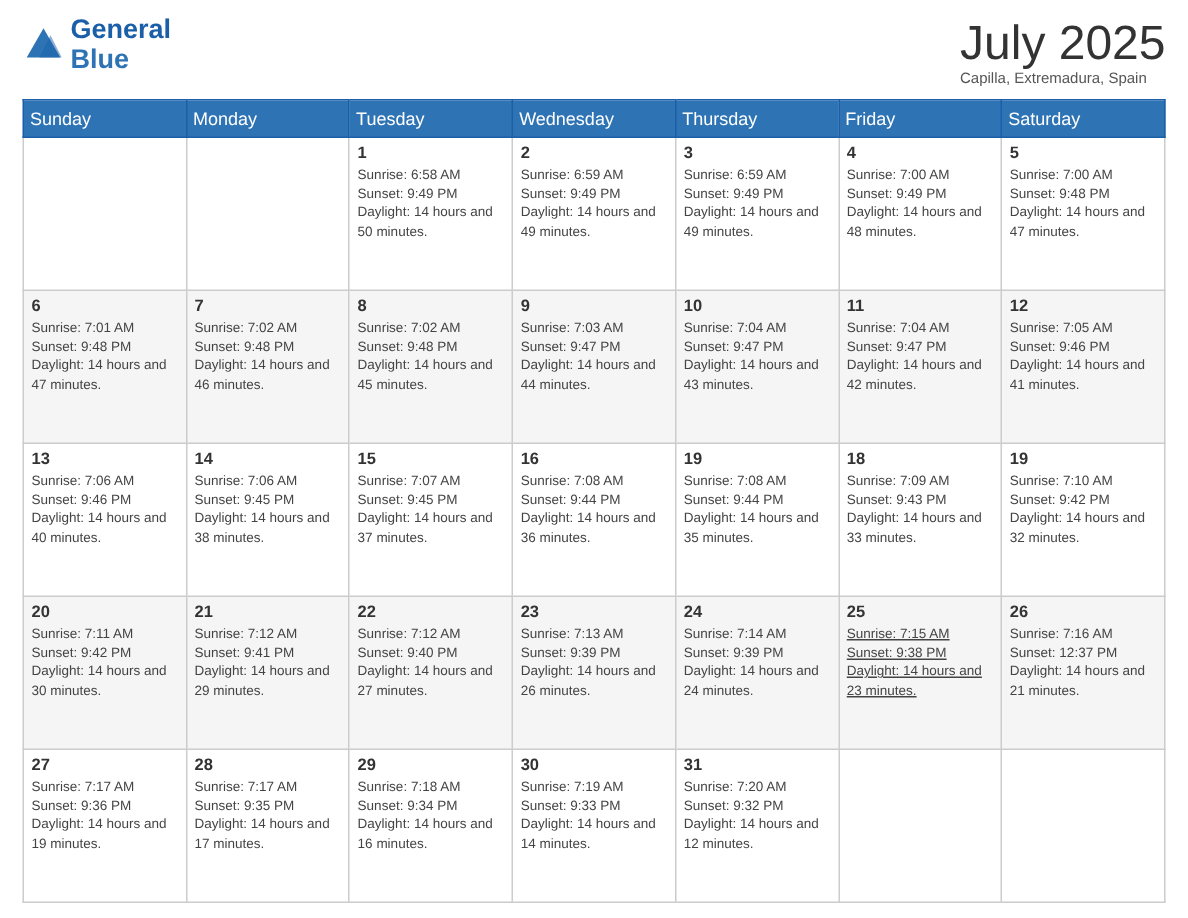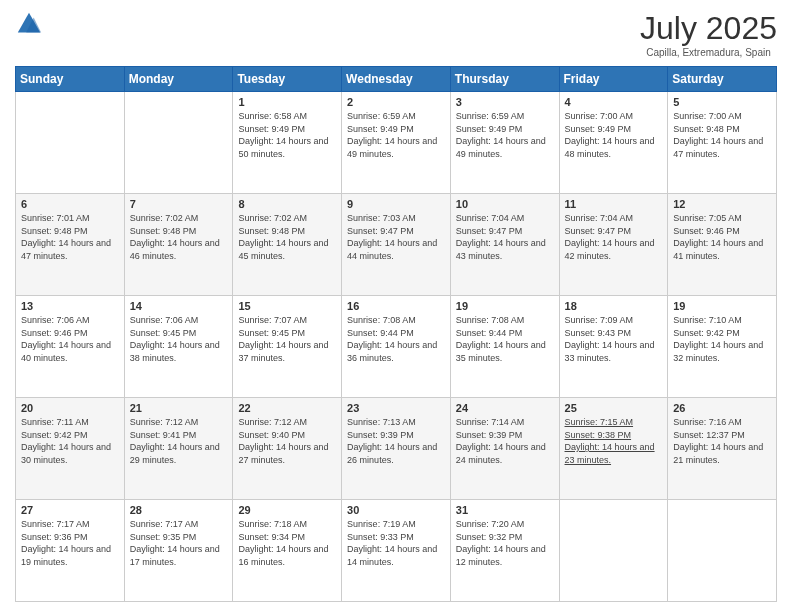--- a/index.html
+++ b/index.html
@@ -35,21 +35,21 @@
       line-height: 1.1;
     }
     .logo-text span {
       color: #1a5fa8;
     }
     .logo-icon {
       width: 28px;
       height: 28px;
     }
     .title-block {
-      text-align: center;
+      text-align: left;
     }
     .month-title {
       font-size: 32px;
       color: #333;
       font-weight: normal;
     }
     .location {
       font-size: 10px;
       color: #555;
     }
@@ -57,21 +57,21 @@
       flex: 1;
       border: 1px solid #ccc;
       border-collapse: collapse;
       width: 100%;
       table-layout: fixed;
     }
     .calendar th {
       background: #2e74b5;
       color: #fff;
       font-size: 12px;
-      font-weight: bold;
+      font-weight: normal;
       padding: 5px 4px;
       text-align: left;
       border: 1px solid #1a5fa8;
     }
     .calendar td {
       border: 1px solid #ccc;
       vertical-align: top;
       padding: 4px 5px;
       font-size: 9.5px;
       color: #333;
@@ -99,20 +99,24 @@
 </head>
 <body>
 
 <div class="page">
   <div class="header">
     <div class="logo">
       <svg class="logo-icon" viewBox="0 0 30 30">
         <polygon points="15,3 27,24 3,24" fill="#2e74b5"></polygon>
         <polygon points="20,8 28,24 12,24" fill="#1a5fa8" opacity="0.5"></polygon>
       </svg>
+      <div class="logo-text">
+        <div><span>General</span></div>
+        <div><span style="color:#2e74b5">Blue</span></div>
+      </div>
     </div>
     <div class="title-block">
       <div class="month-title">July 2025</div>
       <div class="location">Capilla, Extremadura, Spain</div>
     </div>
   </div>
 
   <table class="calendar">
     <thead>
       <tr>

